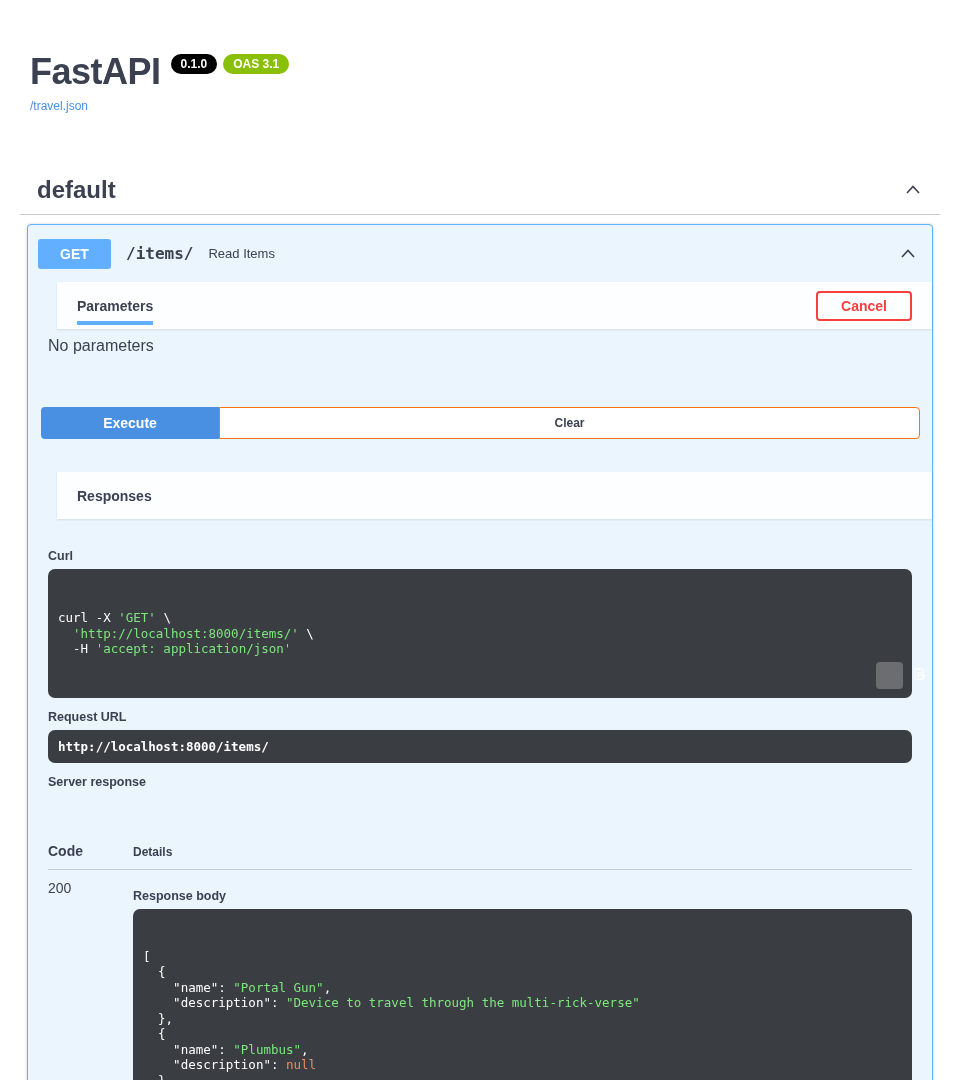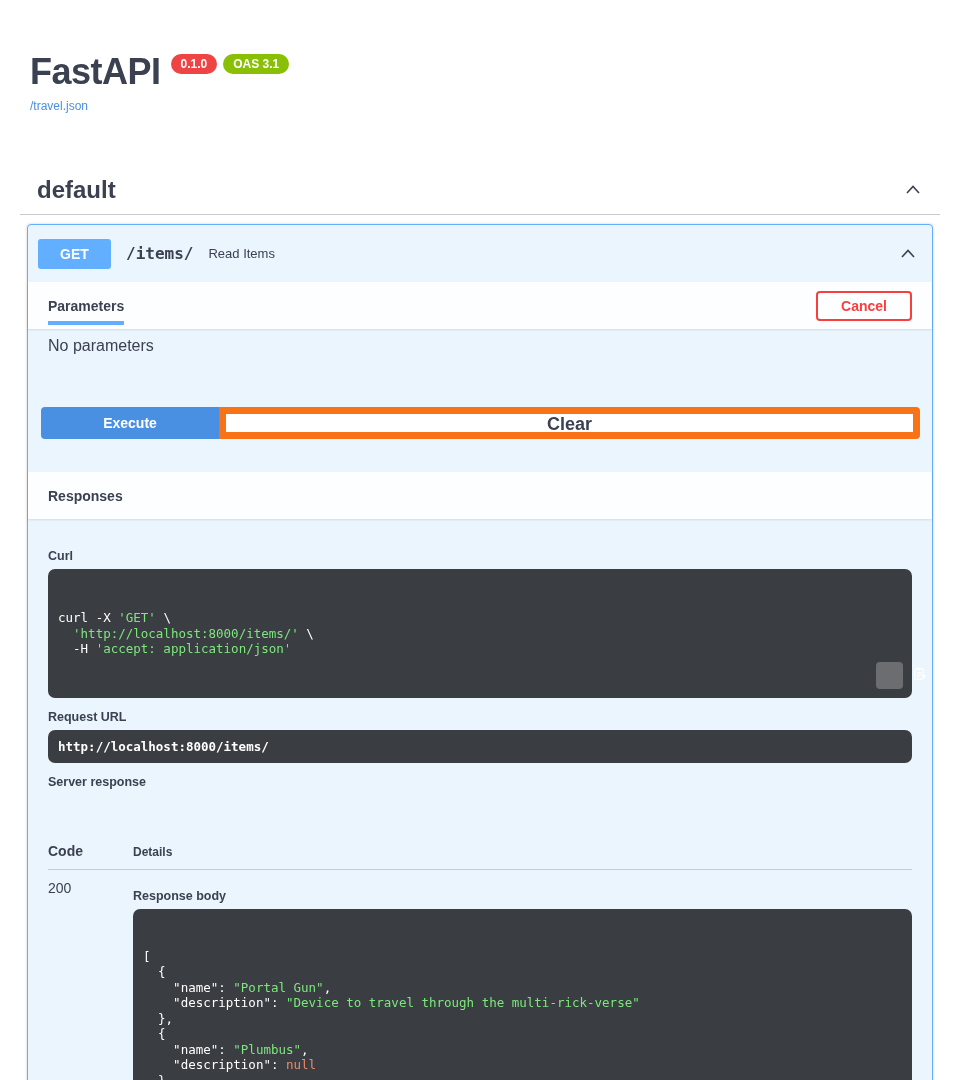--- a/index.html
+++ b/index.html
@@ -9,21 +9,21 @@
     background:#fff; font-family:"Liberation Sans", sans-serif; color:#3b4151;
   }
   .wrapper { padding:0 20px; }
 
   
   .info { margin:54px 10px 0; }
   .title-row { display:flex; align-items:flex-start; }
   .api-title { font-size:36px; font-weight:700; color:#3b4151; line-height:1; letter-spacing:-0.5px; }
   .badges { display:flex; gap:6px; margin-left:10px; margin-top:0; }
   .badge { font-size:12px; font-weight:700; color:#fff; padding:4px 10px; border-radius:40px; line-height:1; }
-  .badge.version { background:#ef4444; }
+  .badge.version { background:#000000; }
   .badge.oas { background:#89bf04; }
   .spec-link { display:inline-block; margin-top:9px; font-size:12px; color:#4990e2; text-decoration:none; cursor:pointer; }
 
   
   .tag-section { margin-top:62px; }
   .tag-header { display:flex; align-items:center; justify-content:space-between; margin:0 17px 0 17px; }
   .tag-title { font-size:24px; font-weight:700; color:#3b4151; }
   .tag-divider { border-bottom:1px solid rgba(59,65,81,.28); margin-top:10px; }
 
   
@@ -40,41 +40,42 @@
   .op-summary-text { margin-left:15px; font-size:13px; color:#3b4151; }
   .summary-chevron { margin-left:auto; padding:0 4px; background:none; border:none; cursor:pointer; }
 
   .chev { display:block; }
 
   
   .opblock-section-header {
     background:rgba(255,255,255,.84); height:47px; padding:0 20px;
     display:flex; align-items:center; justify-content:space-between;
     box-shadow:0 1px 2px rgba(0,0,0,.10);
+    margin-left:29px;
   }
   .tab-item { height:100%; display:flex; flex-direction:column; justify-content:center; position:relative; cursor:pointer; }
   .tab-item::after { content:""; position:absolute; bottom:4px; left:0; width:100%; height:4px; background:#61affe; }
   .tab-label { font-size:14px; font-weight:700; color:#3b4151; }
   .band-title { font-size:14px; font-weight:700; color:#3b4151; }
   .btn-cancel {
     background:transparent; border:2px solid #f93e3e; border-radius:4px; color:#f93e3e;
     font-weight:700; font-size:14px; padding:5px 23px; cursor:pointer; font-family:inherit;
   }
 
   .no-params { padding:8px 20px 0; font-size:16px; color:#3b4151; }
 
   
   .execute-wrapper { display:flex; margin:52px 12px 33px 13px; }
   .btn-execute {
     flex:0 0 178px; height:32px; background:#4990e2; border:none; border-radius:4px 0 0 4px;
     color:#fff; font-weight:700; font-size:14px; cursor:pointer; font-family:inherit;
   }
   .btn-clear {
-    flex:1; height:32px; background:#fff; border:7px solid #f97316; border-radius:0 4px 4px 0;
-    color:#3b4151; font-weight:700; font-size:18px; cursor:pointer; font-family:inherit;
+    flex:1; height:32px; background:#fff; border:1px solid #f97316; border-radius:0 4px 4px 0;
+    color:#3b4151; font-weight:700; font-size:12px; cursor:pointer; font-family:inherit;
   }
 
   
   .responses-inner { padding:30px 20px 20px; }
   .block-label { font-size:12.5px; font-weight:700; color:#3b4151; }
   .dark-block {
     background:#3a3d42; border-radius:7px; color:#fff; position:relative;
     font-family:"DejaVu Sans Mono", monospace; font-size:12.5px; white-space:pre;
   }
   .curl-block { margin-top:6px; padding:10px; line-height:15.5px; }

